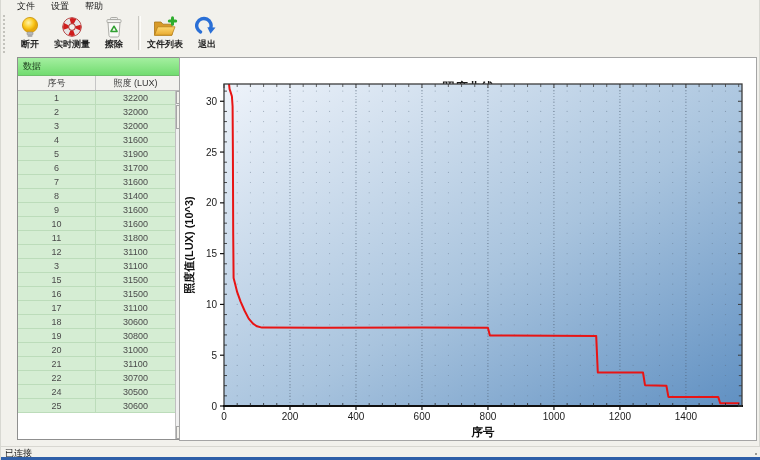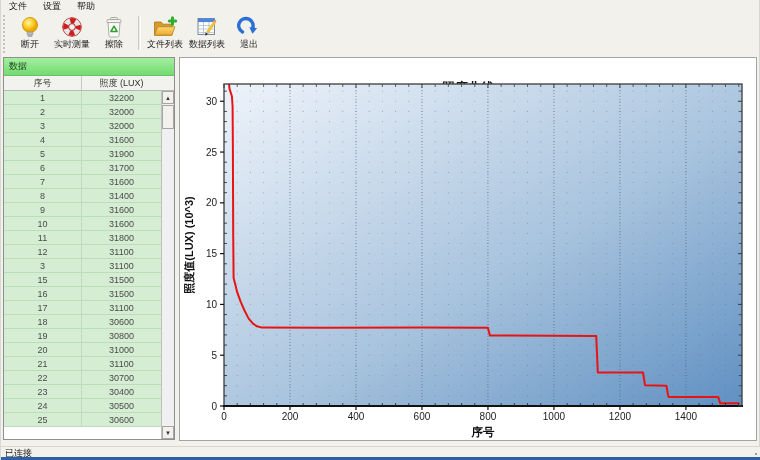--- a/index.html
+++ b/index.html
@@ -1,36 +1,36 @@
 <!DOCTYPE html>
 <html><head>
 <meta charset="utf-8">
 <style>
   * { margin:0; padding:0; box-sizing:border-box; }
   html,body { width:760px; height:460px; overflow:hidden; }
   body { font-family:"Liberation Sans","DejaVu Sans",sans-serif; background:#f0efe9; color:#222; }
   .window { position:relative; width:760px; height:460px; background:#f2f1ec; border-left:1px solid #d8d8d2; border-right:1px solid #d8d8d2; }
 
   
-  .menubar { position:absolute; left:0; top:0; width:100%; height:13px; display:flex; align-items:center; padding-left:8px; gap:16px; background:#f2f1ec; }
+  .menubar { position:absolute; left:0; top:0; width:100%; height:13px; display:flex; align-items:center; padding-left:16px; gap:16px; background:#f2f1ec; }
   .menubar .menu-item { font-size:9px; color:#1a1a1a; cursor:default; }
 
   
   .toolbar { position:absolute; left:0; top:13px; width:100%; height:42px; background:#f2f1ec; display:flex; align-items:flex-start; padding-left:2px; }
   .grip-v { width:4px; height:38px; margin:2px 2px 0 0; border-left:2px dotted #c3c2bc; }
-  .tbtn { display:flex; flex-direction:column; align-items:center; justify-content:flex-start; height:40px; padding:1px 3px 0 3px; min-width:42px; cursor:pointer; }
+  .tbtn { display:flex; flex-direction:column; align-items:center; justify-content:flex-start; height:40px; padding:1px 3px 0 3px; min-width:42px; cursor:pointer;font-weight:bold; }
   .tbtn .ticon { width:26px; height:25px; display:flex; align-items:center; justify-content:center; }
   .tbtn .tlabel { font-size:9px; color:#222; line-height:11px; white-space:nowrap; }
   .tsep { width:3px; height:34px; margin:3px 3px 0 3px; border-left:1px solid #c9c8c2; border-right:1px solid #fdfdfb; }
 
   
   .main { position:absolute; left:0; top:56px; width:760px; height:389px; }
 
   
-  .data-panel { position:absolute; left:2px; top:1px; width:172px; height:383px; border:1px solid #8f8f8f; background:#fff; }
+  .data-panel { position:absolute; left:16px; top:1px; width:172px; height:383px; border:1px solid #8f8f8f; background:#fff; }
   .data-panel-header { height:18px; background:linear-gradient(#a4efa0,#72dc70); border-bottom:1px solid #6cc06a; font-size:9px; color:#1d3a1d; display:flex; align-items:center; padding-left:5px; }
   .tablewrap { position:relative; width:100%; height:363px; overflow:hidden; background:#fff; }
   .thead { display:flex; height:15px; border-bottom:1px solid #b9b9b9; background:#f2f2ee; }
   .thead .hc { font-size:9px; color:#333; display:flex; align-items:center; justify-content:center; }
   .hc1 { width:78px; border-right:1px solid #c6c6c6; }
   .hc2 { width:79px; }
   .tbody { position:absolute; left:0; top:15px; width:157px; height:348px; overflow:hidden; }
   .trow { display:flex; height:14px; background:#d5edd3; border-bottom:1px solid #bcdcba; }
   .trow .tc { font-size:9px; color:#4a4a4a; display:flex; align-items:center; justify-content:center; }
   .tc1 { width:78px; border-right:1px solid #bcdcba; }
@@ -127,39 +127,20 @@
           <path d="M2.5 20.2 l3.2 -8.4 h17.3 l-3.2 8.4 z" fill="url(#fg1)" stroke="#b8821c" stroke-width="0.8"></path>
           <g stroke="#2fae2f" stroke-width="3" stroke-linecap="round">
             <line x1="20.5" y1="2.8" x2="20.5" y2="9.2"></line>
             <line x1="17.3" y1="6" x2="23.7" y2="6"></line>
           </g>
         </svg>
       </span>
       <span class="tlabel">文件列表</span>
     </div>
 
-    <div class="tbtn">
-      <span class="ticon">
-        <svg width="24" height="24" viewBox="0 0 24 24">
-          <rect x="3" y="3.5" width="16.5" height="16" fill="#fff" stroke="#6d7d99" stroke-width="0.9"></rect>
-          <rect x="3" y="3.5" width="16.5" height="3.6" fill="#4f86d8"></rect>
-          <g stroke="#9fb2c8" stroke-width="0.7">
-            <line x1="3" y1="10.6" x2="19.5" y2="10.6"></line>
-              <line x1="3" y1="14" x2="19.5" y2="14"></line>
-              <line x1="3" y1="17.4" x2="19.5" y2="17.4"></line>
-            <line x1="8.5" y1="7.1" x2="8.5" y2="19.5"></line>
-              <line x1="14" y1="7.1" x2="14" y2="19.5"></line>
-          </g>
-          <line x1="12.5" y1="17.5" x2="20" y2="6.5" stroke="#f0c22e" stroke-width="3"></line>
-          <path d="M12.9 18.4 l-2.2 2.6 l-0.4 -3.4 z" fill="#2b2b2b"></path>
-          <line x1="19.2" y1="5.3" x2="20.9" y2="6.5" stroke="#d88" stroke-width="2"></line>
-        </svg>
-      </span>
-      <span class="tlabel">数据列表</span>
-    </div>
 
     <div class="tbtn">
       <span class="ticon">
         <svg width="24" height="24" viewBox="0 0 24 24">
           <path d="M5.5 17 A 7.2 7.2 0 1 1 15.5 13.5" fill="none" stroke="#2a6fd6" stroke-width="3.4" stroke-linecap="round"></path>
           <path d="M12.3 12.2 l8.2 0.4 l-5 6.2 z" fill="#2a6fd6"></path>
         </svg>
       </span>
       <span class="tlabel">退出</span>
     </div>
@@ -251,24 +232,20 @@
               <div class="tc tc1">20</div>
               <div class="tc tc2">31000</div>
             </div>
             <div class="trow">
               <div class="tc tc1">21</div>
               <div class="tc tc2">31100</div>
             </div>
             <div class="trow">
               <div class="tc tc1">22</div>
               <div class="tc tc2">30700</div>
-            </div>
-            <div class="trow">
-              <div class="tc tc1">23</div>
-              <div class="tc tc2">30400</div>
             </div>
             <div class="trow">
               <div class="tc tc1">24</div>
               <div class="tc tc2">30500</div>
             </div>
             <div class="trow">
               <div class="tc tc1">25</div>
               <div class="tc tc2">30600</div>
             </div>
           </div>

